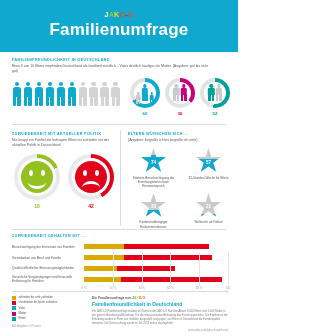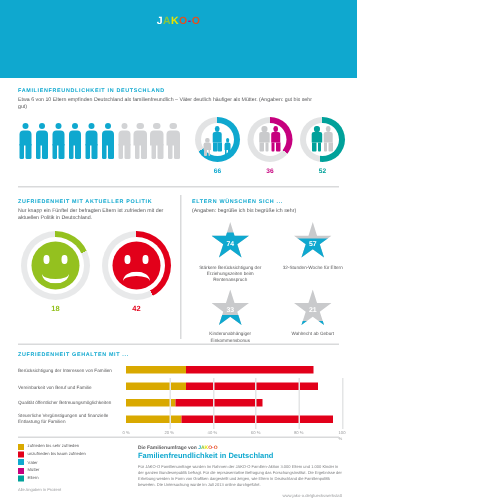--- a/index.html
+++ b/index.html
@@ -180,20 +180,21 @@
 </style>
 </head>
 <body>
 
 <div class="page">
 
   <div class="header">
     <div class="logo">
       <span class="lg-1">J</span><span class="lg-a">A</span><span class="lg-k">K</span><span class="lg-o1">O</span><span class="lg-d">-</span><span class="lg-o2">O</span>
     </div>
+    <div class="header-title">Familienumfrage</div>
   </div>
 
   <div class="s1">
     <div class="sec-head">FAMILIENFREUNDLICHKEIT IN DEUTSCHLAND</div>
     <div class="sec-body">Etwa 6 von 10 Eltern empfinden Deutschland als familienfreundlich – Väter deutlich häufiger als Mütter. (Angaben: gut bis sehr gut)</div>
     <div class="people" id="people">
         <div class="person p-on">
           <div class="head"></div>
           <div class="body"></div>
           <div class="lleg"></div>

